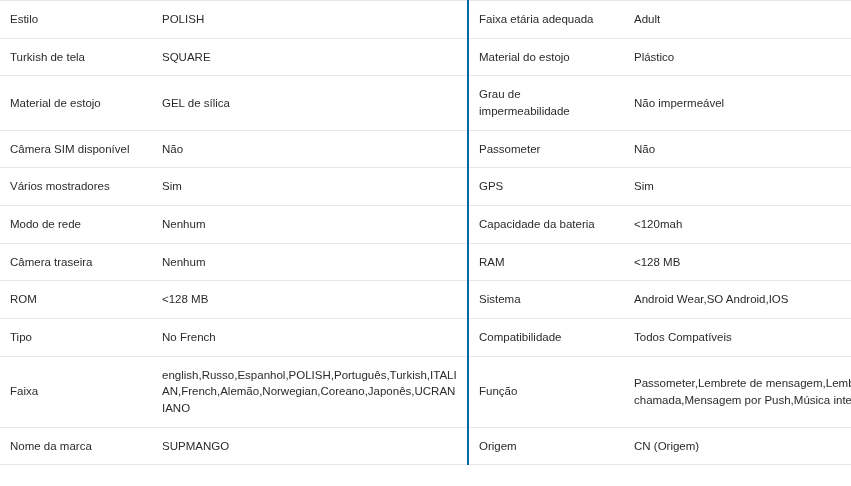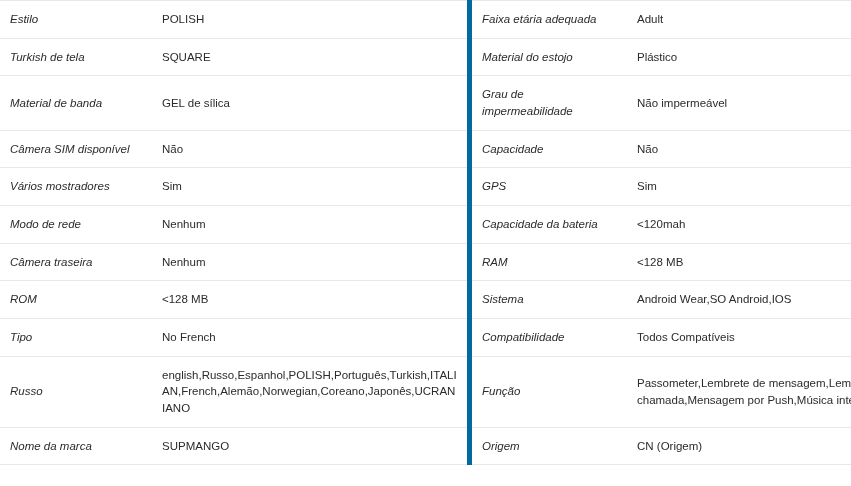--- a/index.html
+++ b/index.html
@@ -27,28 +27,27 @@
     vertical-align: middle;
     padding: 10px 10px 10px 10px;
     background: #ffffff;
     word-wrap: break-word;
   }
   #spec-table tr:first-child td {
     border-top: 1px solid #e8e8e8;
   }
   td.key {
     color: #333333;
-    font-style: italic;
   }
   td.k1 { width: 132px; padding-left: 12px; }
   td.v1 { width: 295px; padding-left: 13px; }
   td.k2 { width: 135px; padding-left: 13px; }
   td.v2 { width: 289px; padding-left: 13px; }
   .sep {
-    border-left: 5px solid #0369a1;
+    border-left: 2px solid #0369a1;
   }
   .row-tall td {
     padding-top: 14px;
     padding-bottom: 14px;
   }
 </style>
 </head>
 <body>
 
 <table id="spec-table">
@@ -59,29 +58,29 @@
       <td class="key k2 sep">Faixa etária adequada</td>
       <td class="val v2">Adult</td>
     </tr>
     <tr>
       <td class="key k1">Turkish de tela</td>
       <td class="val v1">SQUARE</td>
       <td class="key k2 sep">Material do estojo</td>
       <td class="val v2">Plástico</td>
     </tr>
     <tr class="row-tall">
-      <td class="key k1">Material de banda</td>
+      <td class="key k1">Material de estojo</td>
       <td class="val v1">GEL de sílica</td>
       <td class="key k2 sep">Grau de impermeabilidade</td>
       <td class="val v2">Não impermeável</td>
     </tr>
     <tr>
       <td class="key k1">Câmera SIM disponível</td>
       <td class="val v1">Não</td>
-      <td class="key k2 sep">Capacidade</td>
+      <td class="key k2 sep">Passometer</td>
       <td class="val v2">Não</td>
     </tr>
     <tr>
       <td class="key k1">Vários mostradores</td>
       <td class="val v1">Sim</td>
       <td class="key k2 sep">GPS</td>
       <td class="val v2">Sim</td>
     </tr>
     <tr>
       <td class="key k1">Modo de rede</td>
@@ -101,21 +100,21 @@
       <td class="key k2 sep">Sistema</td>
       <td class="val v2">Android Wear,SO Android,IOS</td>
     </tr>
     <tr>
       <td class="key k1">Tipo</td>
       <td class="val v1">No French</td>
       <td class="key k2 sep">Compatibilidade</td>
       <td class="val v2">Todos Compatíveis</td>
     </tr>
     <tr class="row-tall">
-      <td class="key k1">Russo</td>
+      <td class="key k1">Faixa</td>
       <td class="val v1">english,Russo,Espanhol,POLISH,Português,Turkish,ITALIAN,French,Alemão,Norwegian,Coreano,Japonês,UCRANIANO</td>
       <td class="key k2 sep">Função</td>
       <td class="val v2">Passometer,Lembrete de mensagem,Lembrete de chamada,Mensagem por Push,Música interativa</td>
     </tr>
     <tr>
       <td class="key k1">Nome da marca</td>
       <td class="val v1">SUPMANGO</td>
       <td class="key k2 sep">Origem</td>
       <td class="val v2">CN (Origem)</td>
     </tr>

